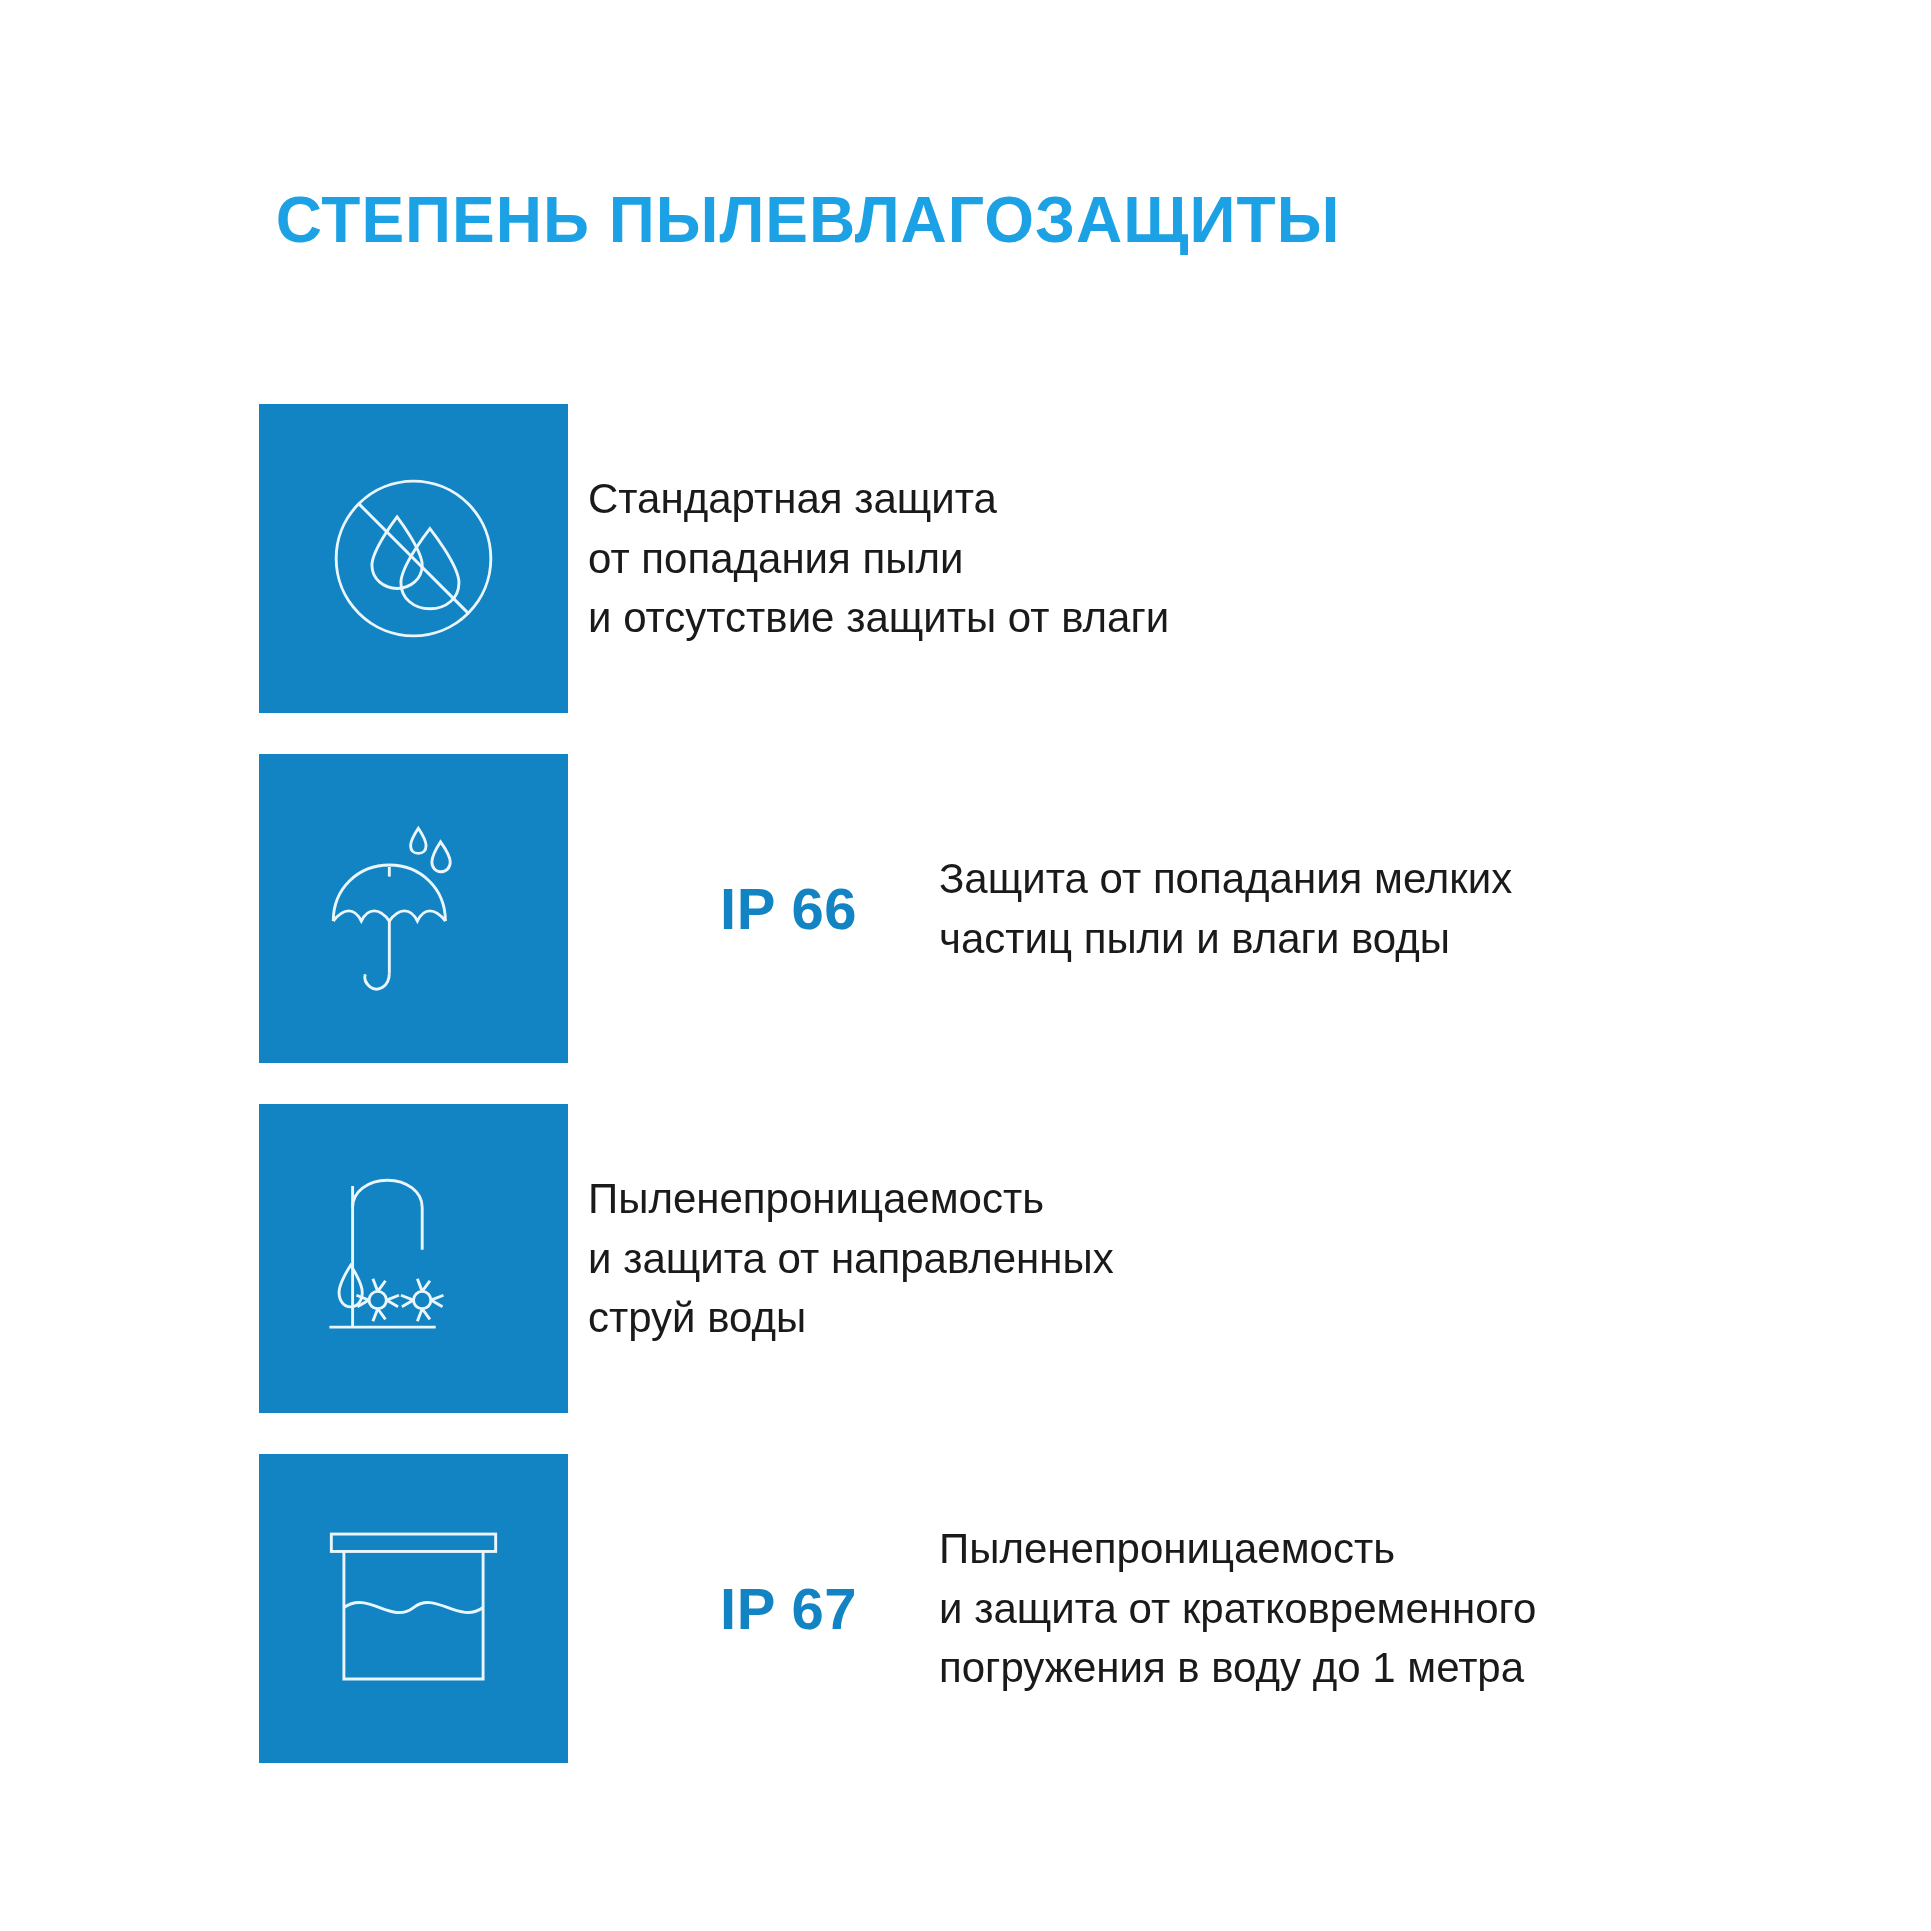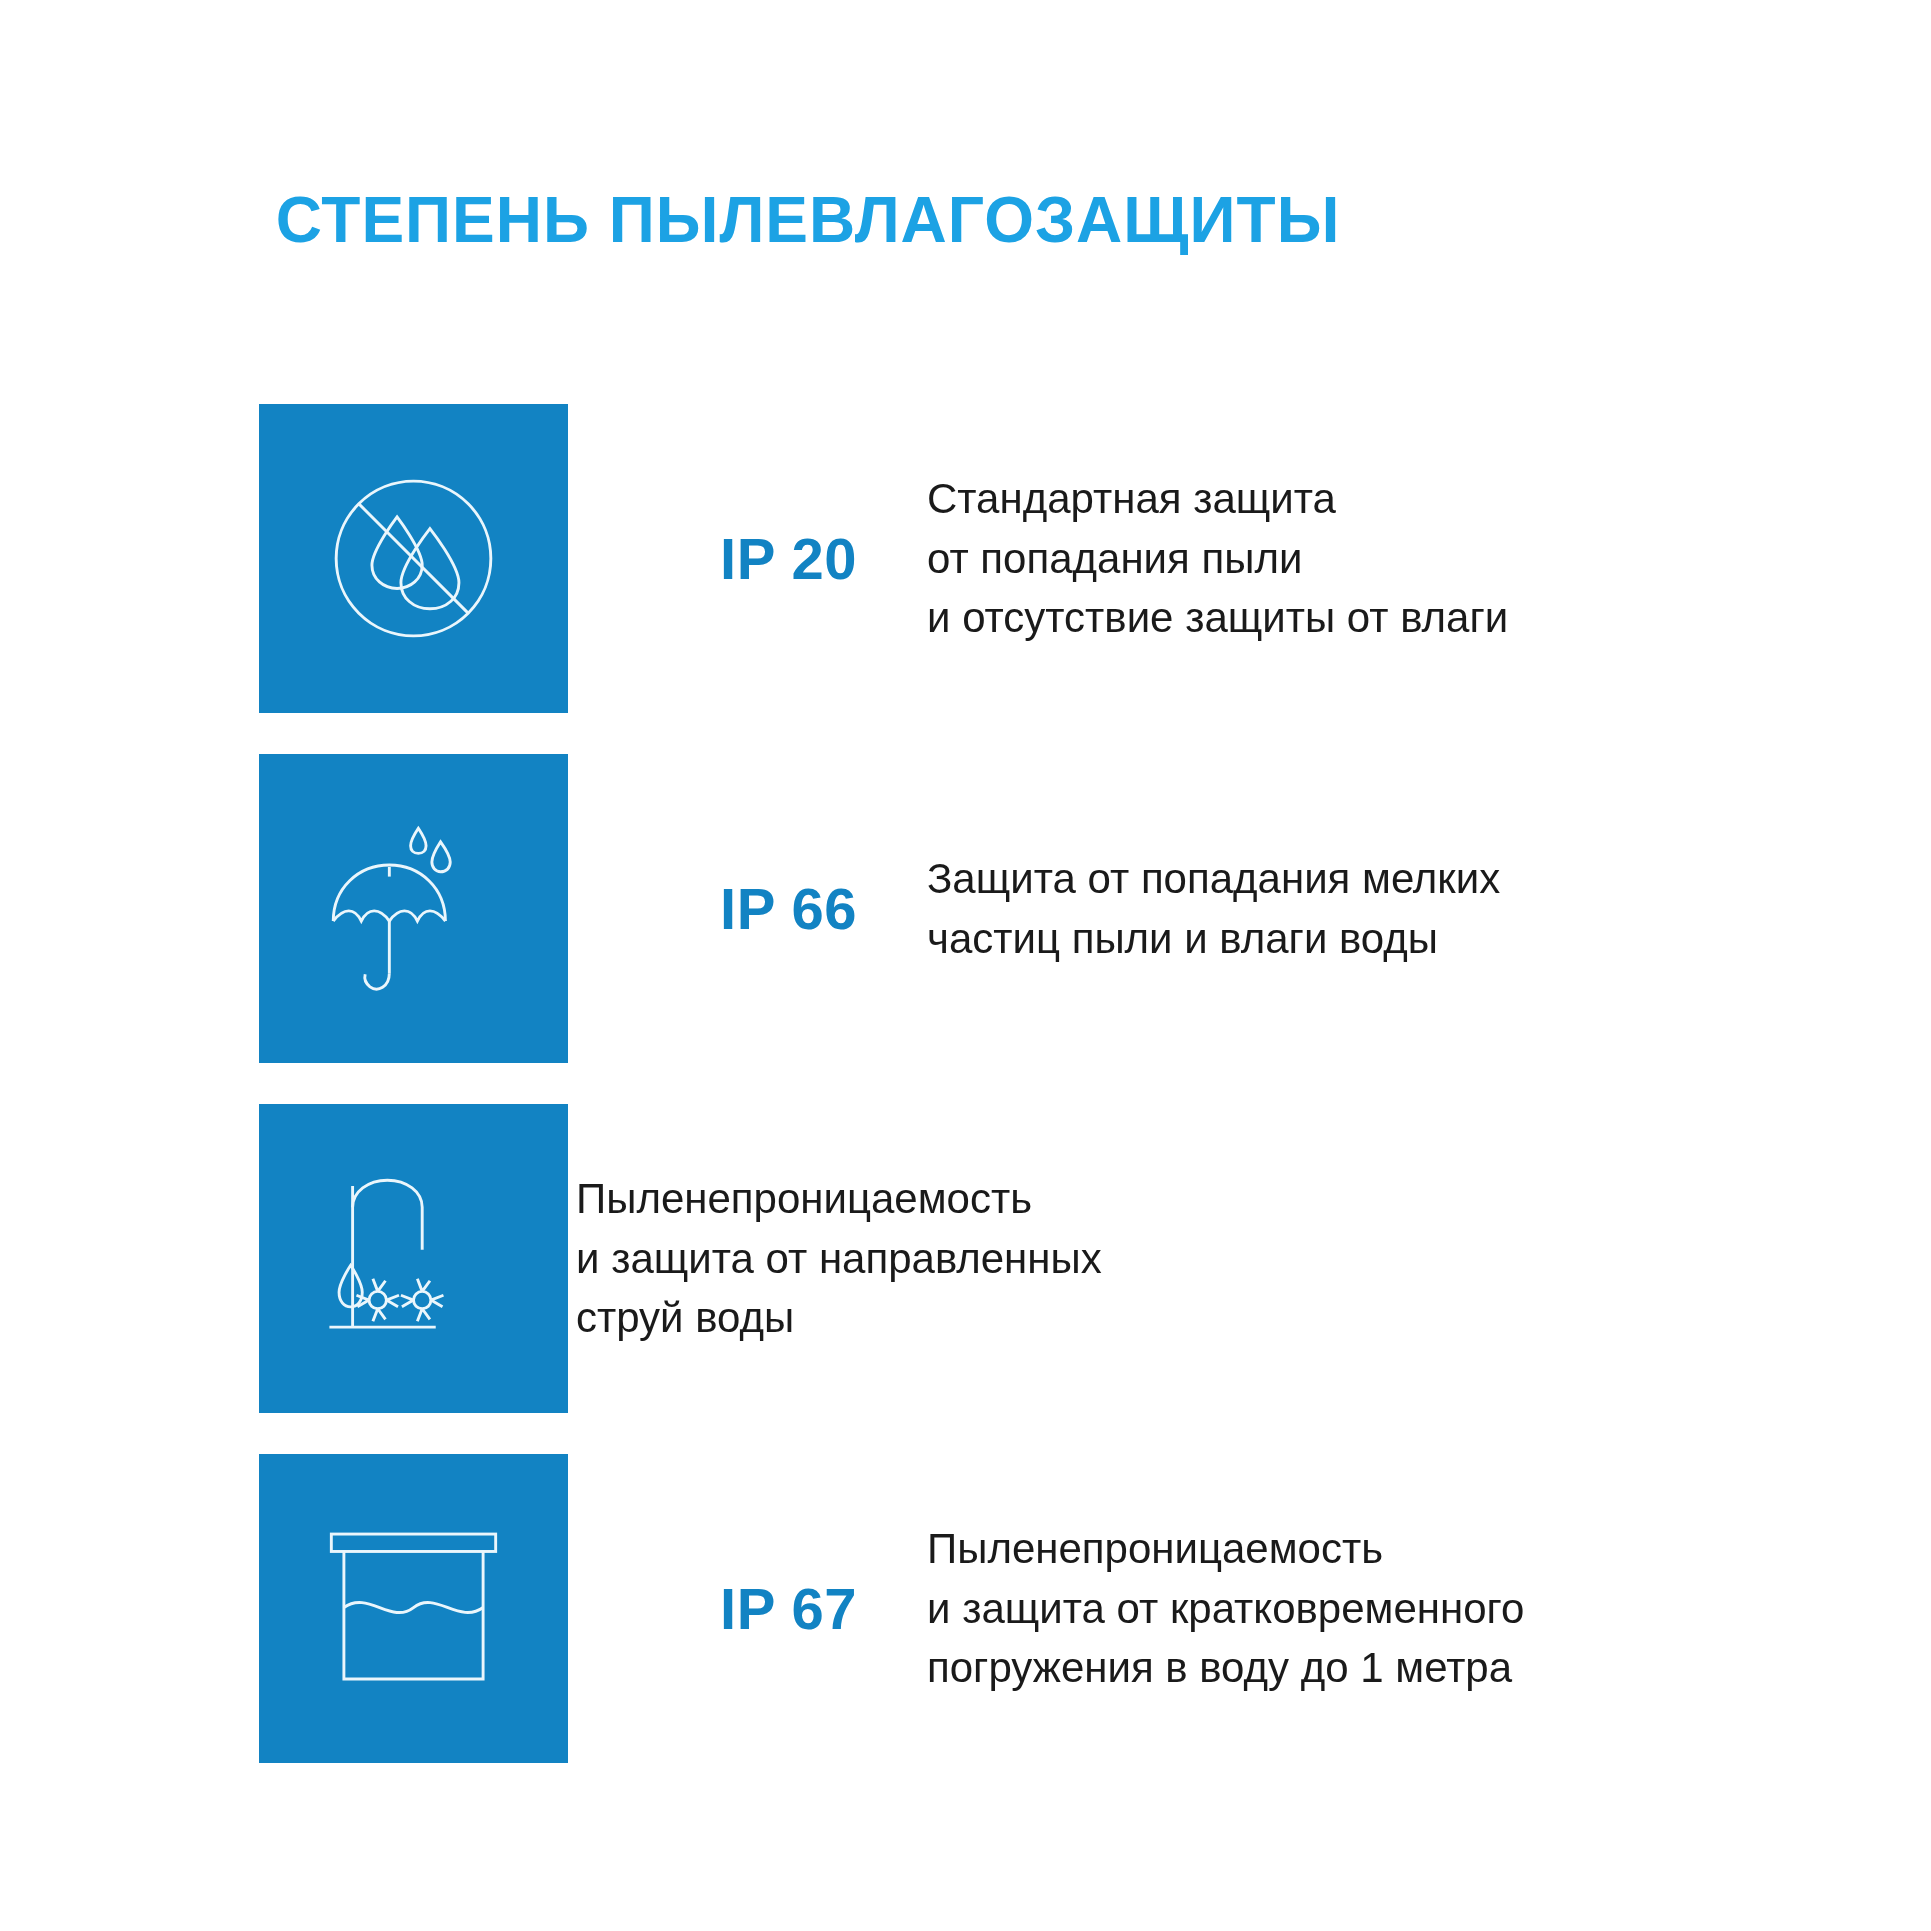--- a/index.html
+++ b/index.html
@@ -64,21 +64,21 @@
     font-weight: bold;
     color: #1283C3;
     letter-spacing: 0.5px;
     margin-left: 90px;
   }
   .desc {
     flex: 1 1 auto;
     font-size: 42px;
     line-height: 1.42;
     color: #1A1A1A;
-    margin-left: 8px;
+    margin-left: 20px;
     white-space: pre-line;
   }
 </style>
 </head>
 <body>
 
 <div class="page">
 
   <div class="title">СТЕПЕНЬ ПЫЛЕВЛАГОЗАЩИТЫ</div>
 
@@ -86,21 +86,20 @@
 
     <div class="row">
       <div class="icon-box">
         <svg width="203" height="203" viewBox="0 0 210 210" fill="none" stroke="#EAF6FC" stroke-width="3">
           <circle cx="105" cy="105" r="80"></circle>
           <path d="M88 62 C88 62 62 96 62 112 C62 126 74 136 88 136 C102 136 114 126 114 112 C114 96 88 62 88 62 Z"></path>
           <path d="M122 74 C122 74 92 112 92 130 C92 146 105 157 122 157 C139 157 152 146 152 130 C152 112 122 74 122 74 Z"></path>
           <line x1="48" y1="48" x2="162" y2="162"></line>
         </svg>
       </div>
-      <div class="ip-code">IP 20</div>
       <div class="desc">Стандартная защита
 от попадания пыли
 и отсутствие защиты от влаги</div>
     </div>
 
     <div class="row">
       <div class="icon-box">
         <svg width="203" height="203" viewBox="0 0 210 210" fill="none" stroke="#EAF6FC" stroke-width="3">
           <path d="M110 22 C110 22 102 34 102 40 C102 45 105 48 110 48 C115 48 118 45 118 40 C118 34 110 22 110 22 Z"></path>
           <path d="M133 36 C133 36 124 50 124 57 C124 63 128 67 133 67 C139 67 143 63 143 57 C143 50 133 36 133 36 Z"></path>

